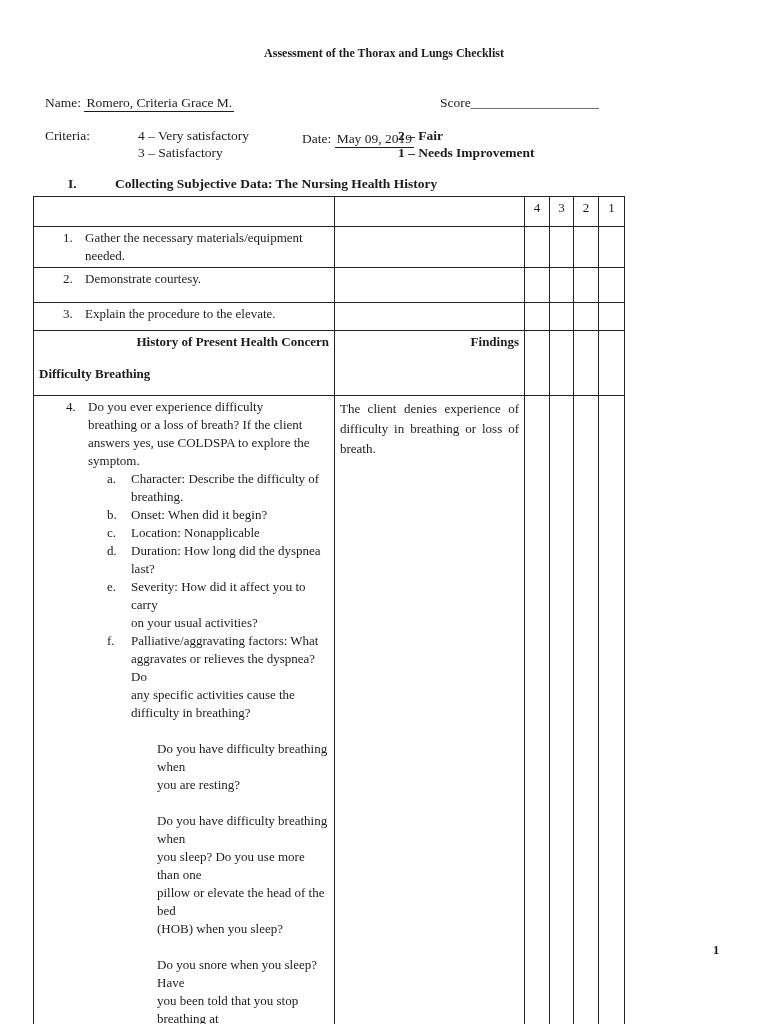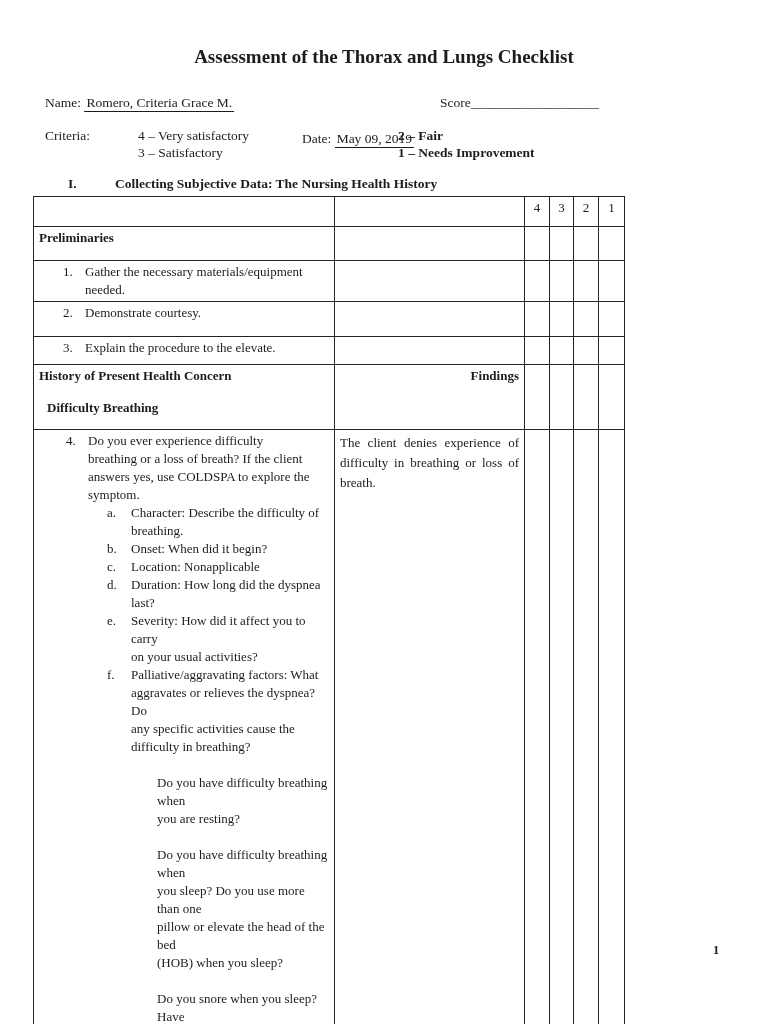--- a/index.html
+++ b/index.html
@@ -8,21 +8,21 @@
     background:#ffffff;
     font-family:"Liberation Serif", serif;
     color:#1c1c1c;
     position:relative;
     overflow:hidden;
   }
   .abs{position:absolute;}
   
   .doc-title{
     top:46px;left:0;width:768px;
-    text-align:center;font-weight:bold;font-size:19px;
+    text-align:center;font-weight:bold;font-size:12px;
   }
   .name-line{top:95px;left:0;width:768px;font-size:13.5px;}
   .name-seg{position:absolute;left:45px;top:0;white-space:nowrap;}
   .date-seg{position:absolute;left:302px;top:0;white-space:nowrap;margin-top:36px;}
   .score-seg{position:absolute;left:440px;top:0;white-space:nowrap;}
   .u-line{border-bottom:1px solid #1c1c1c;padding:0 2px 1px 2px;}
   .criteria-block{top:127px;left:0;width:768px;font-size:13.5px;line-height:17px;}
   .crit-label{position:absolute;left:45px;top:0;}
   .crit-col-a{position:absolute;left:138px;top:0;}
   .crit-col-b{position:absolute;left:398px;top:0;font-weight:bold;}
@@ -56,22 +56,22 @@
   
   .num-item{position:relative;padding-left:46px;}
   .num-marker{position:absolute;left:24px;top:0;}
   
   .q4-lead{position:relative;padding-left:49px;}
   .q4-num{position:absolute;left:27px;top:0;}
   .sub-item{position:relative;padding-left:92px;}
   .sub-marker{position:absolute;left:68px;top:0;}
   .q4-para{margin-left:118px;margin-top:18px;}
   
-  .hist-head{text-align:left;font-weight:bold;}
-  .difficulty{font-weight:bold;margin-top:14px;margin-left:8px;}
+  .hist-head{text-align:right;font-weight:bold;}
+  .difficulty{font-weight:bold;margin-top:14px;}
   .findings-head{text-align:right;font-weight:bold;}
   .findings-text{text-align:justify;line-height:20px;padding-top:1px;}
   .page-num{top:943px;left:713px;font-size:12.5px;font-weight:bold;}
 </style>
 </head>
 <body>
 
 <div class="abs doc-title">Assessment of the Thorax and Lungs Checklist</div>
 
 <div class="abs name-line">
@@ -107,28 +107,20 @@
       <col style="width:26px">
   </colgroup>
   <tbody>
       <tr class="r-head">
     <td></td>
     <td></td>
     <td class="rating-cell">4</td>
     <td class="rating-cell">3</td>
     <td class="rating-cell">2</td>
     <td class="rating-cell">1</td>
-  </tr>
-  <tr class="r-prelim">
-    <td class="bold">Preliminaries</td>
-    <td></td>
-    <td></td>
-    <td></td>
-    <td></td>
-    <td></td>
   </tr>
   <tr class="r-i1">
     <td>
       <div class="num-item"><span class="num-marker">1.</span><span class="pre">Gather the necessary materials/equipment
 needed.</span></div>
     </td>
     <td></td>
     <td></td>
     <td></td>
     <td></td>

